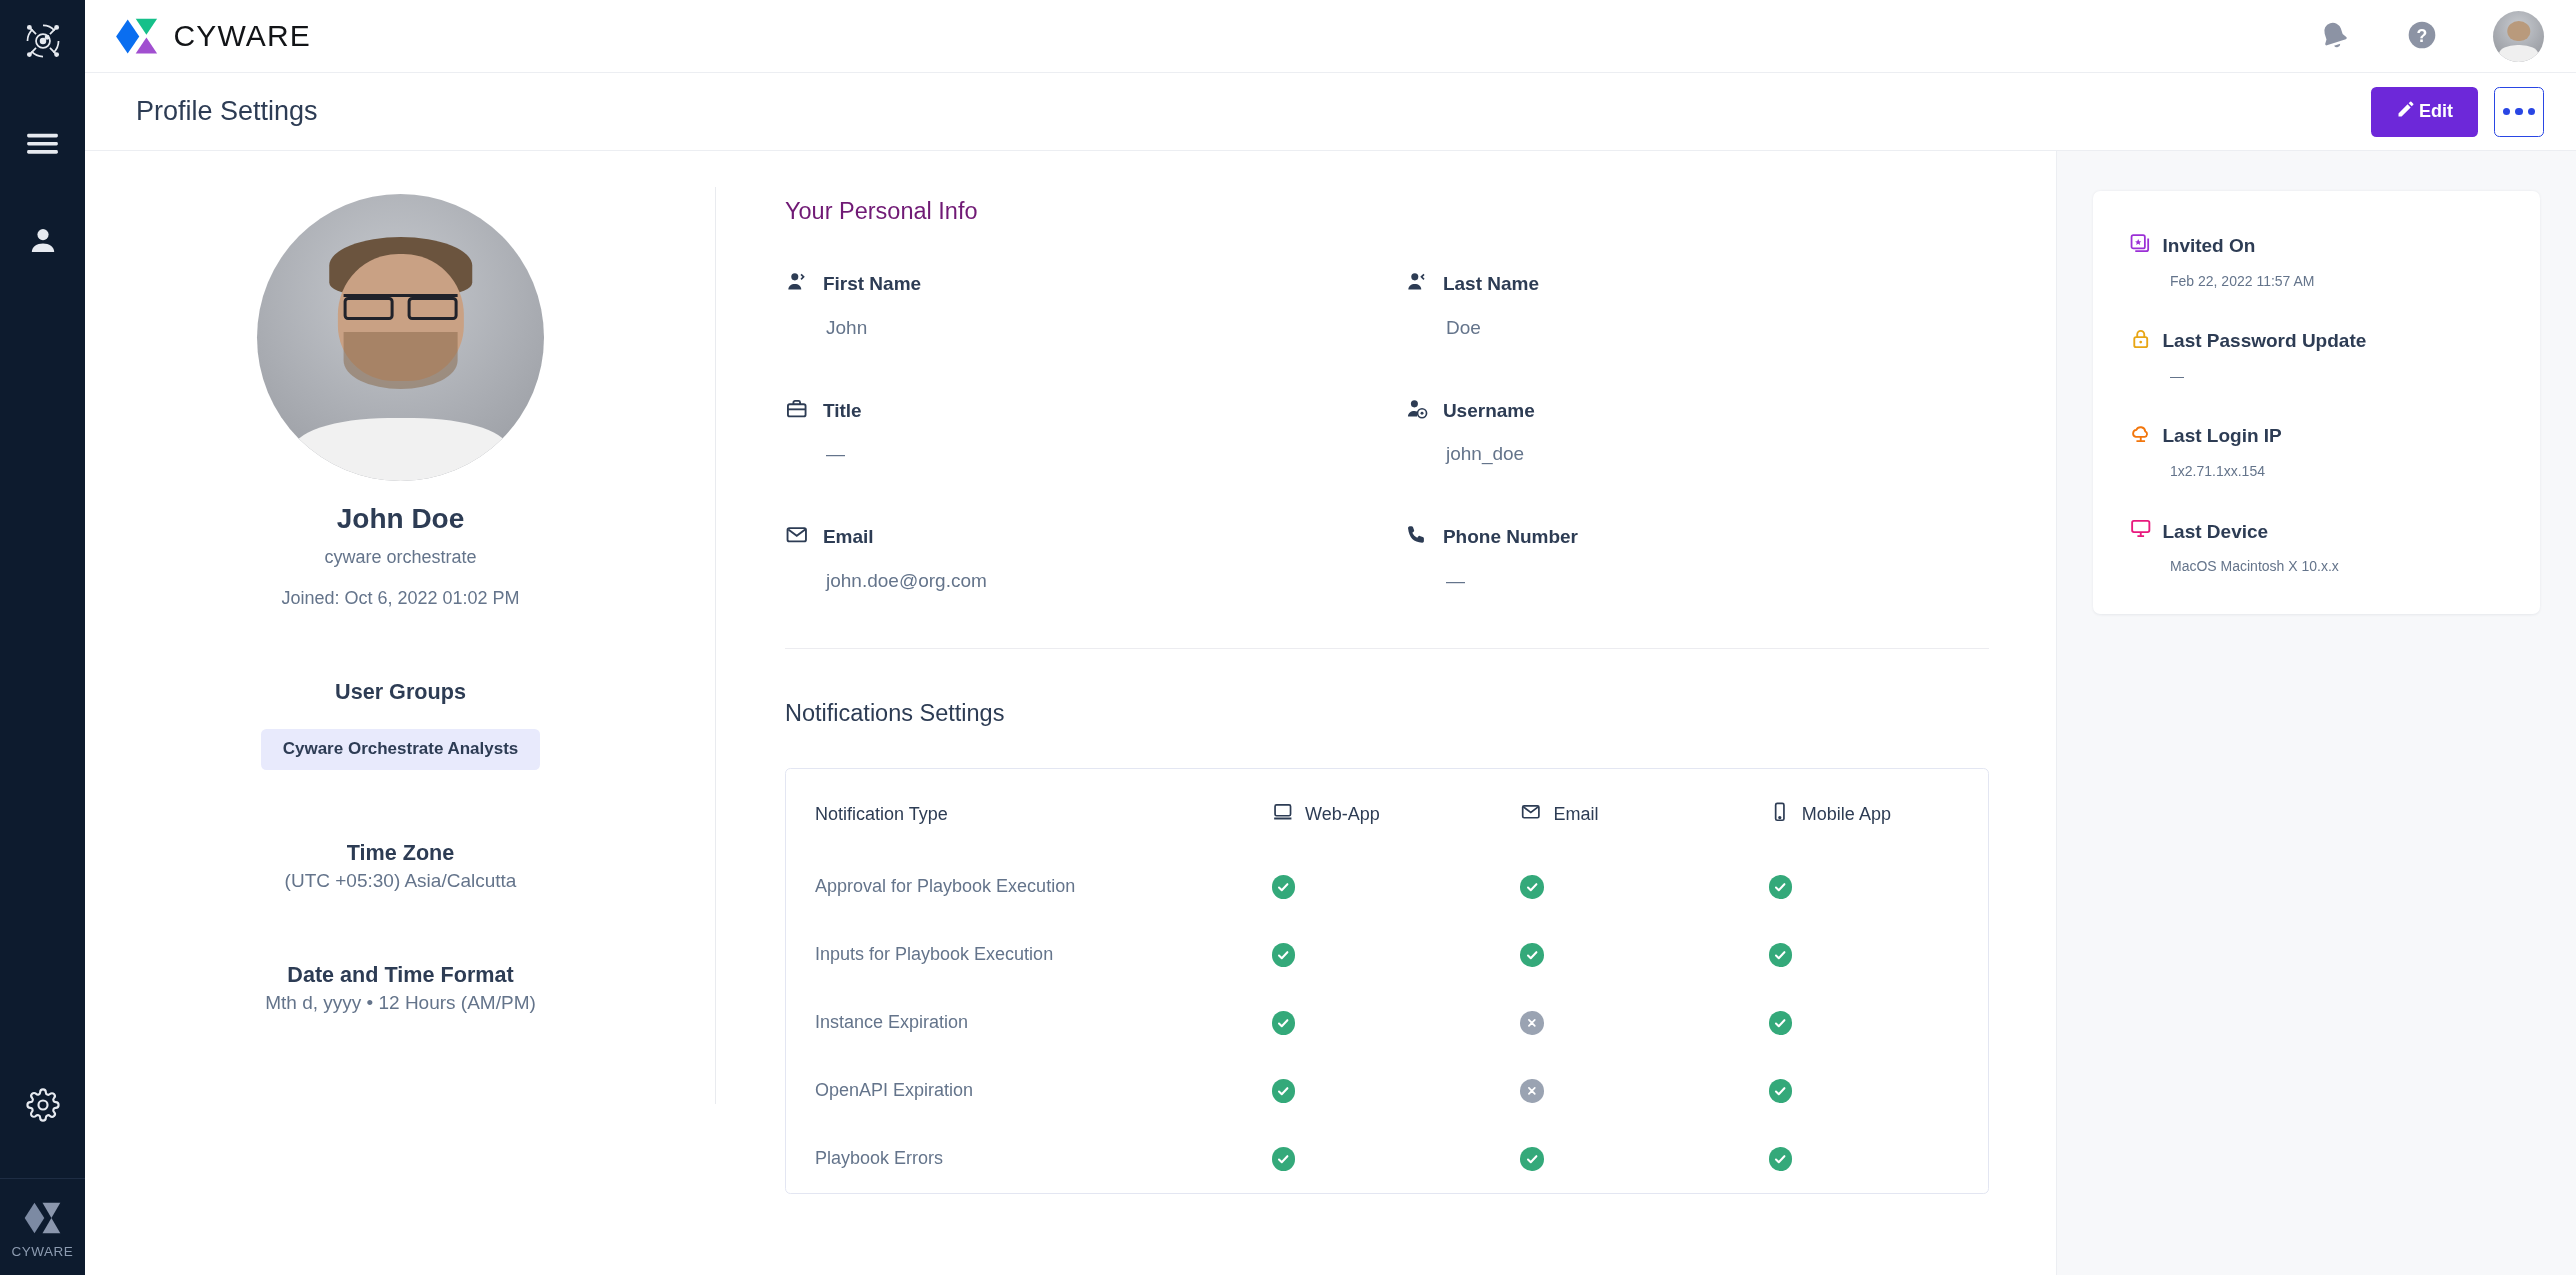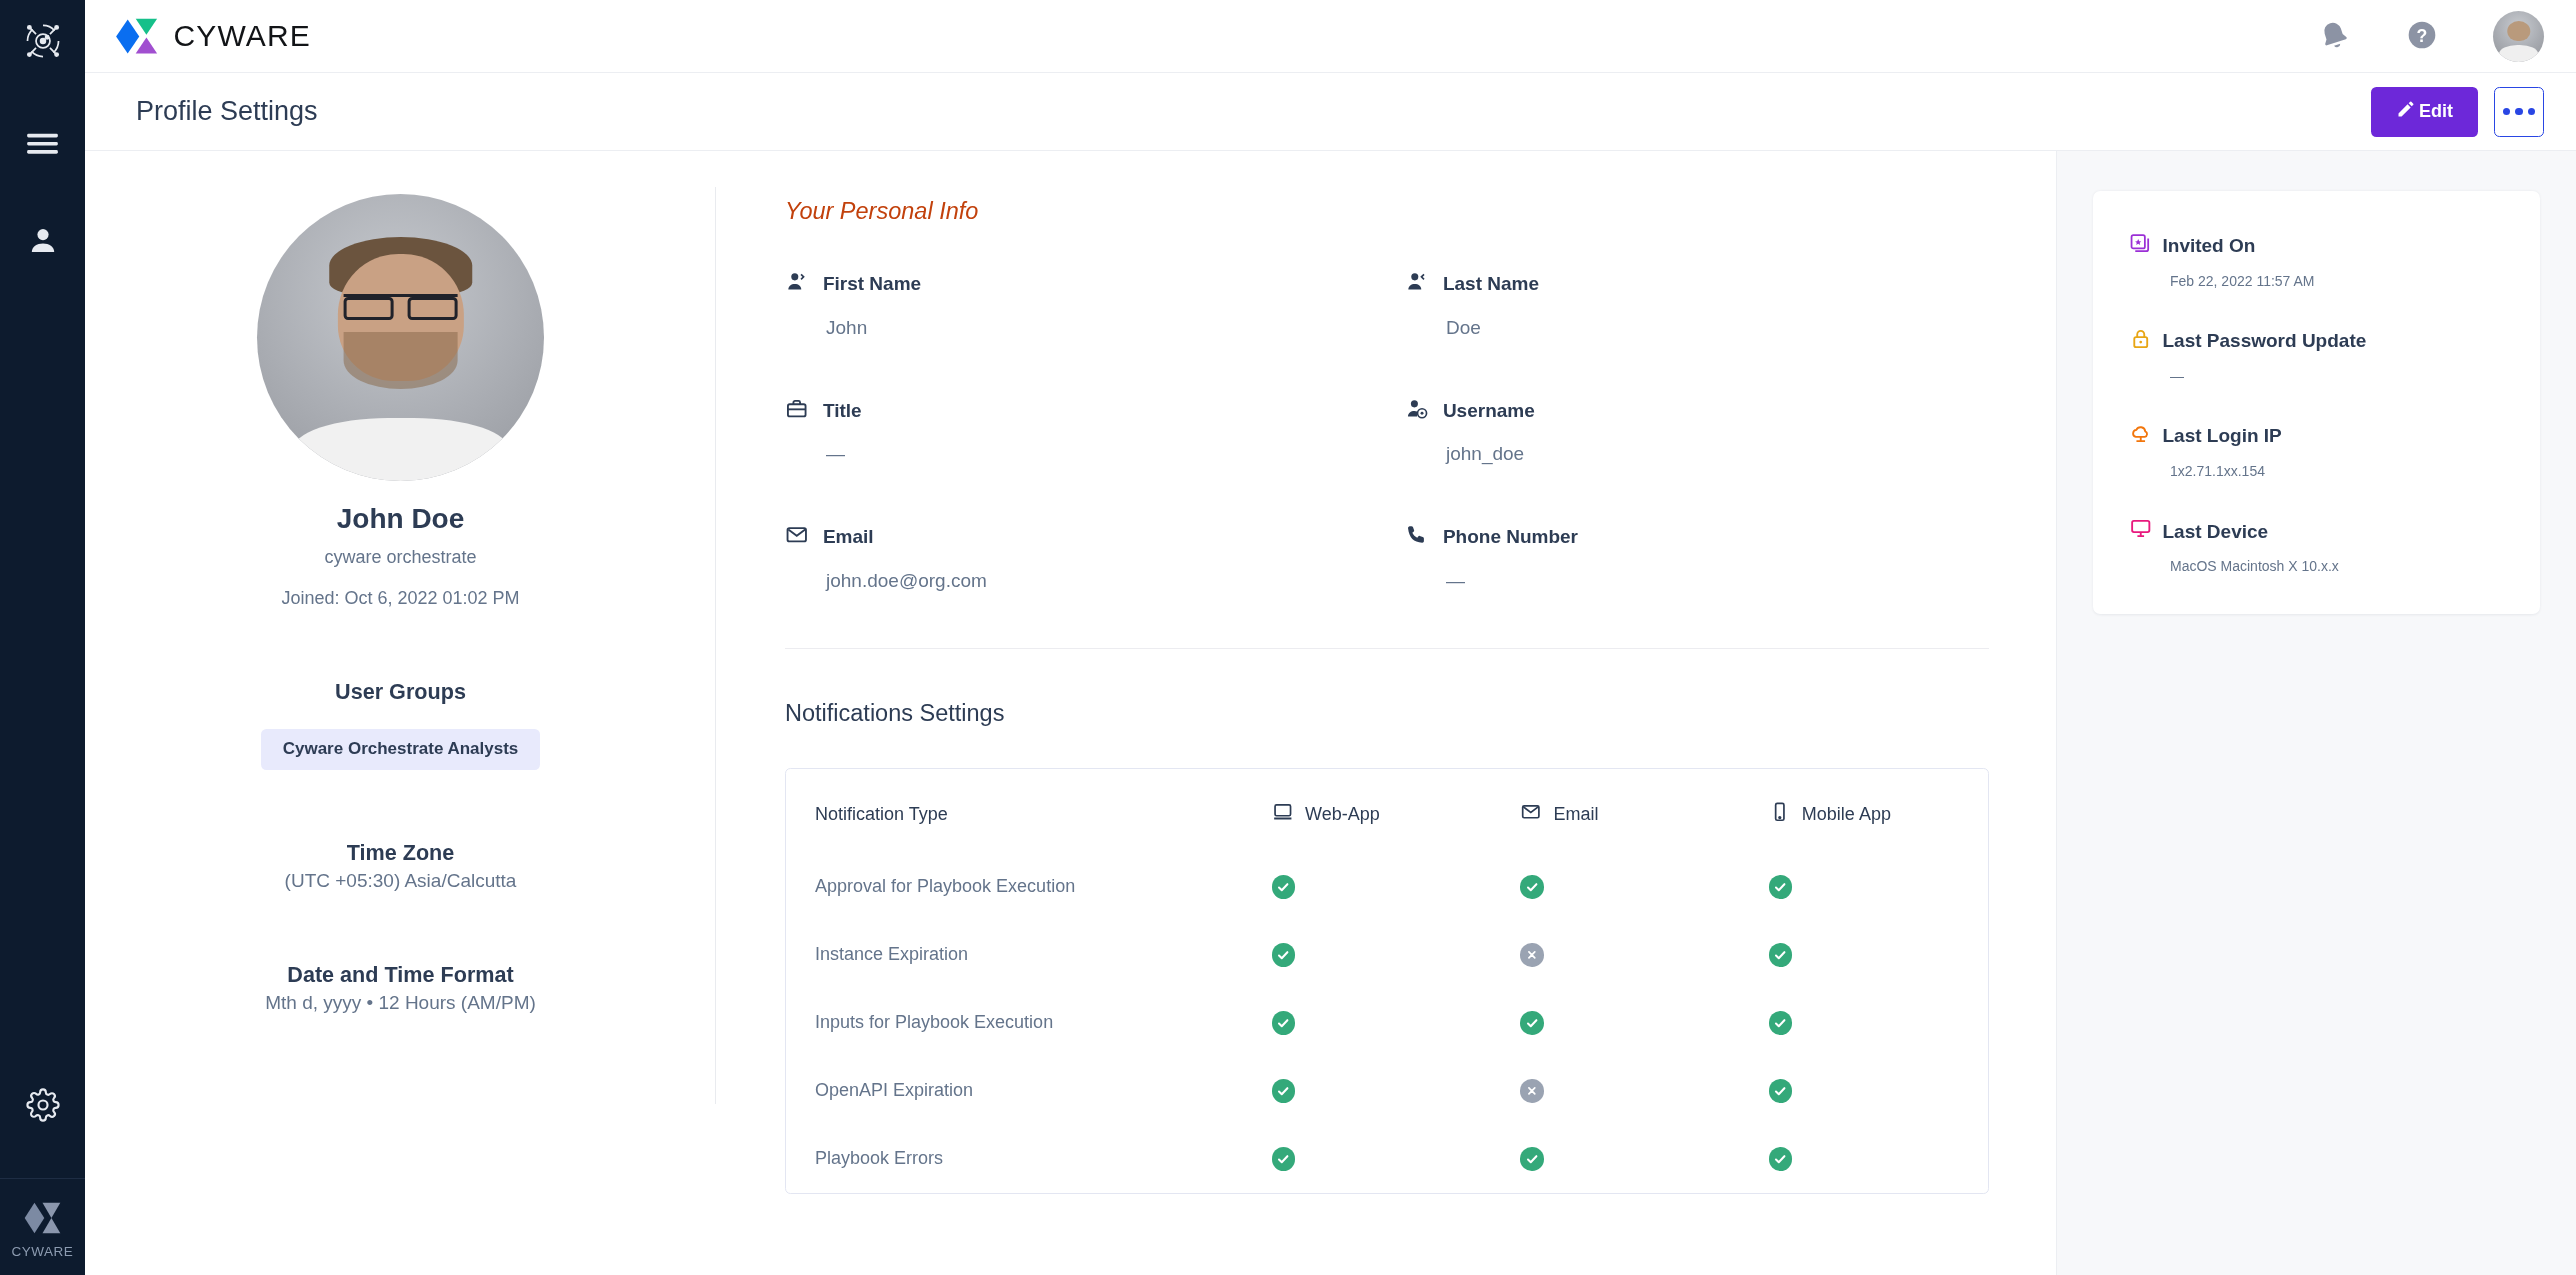--- a/index.html
+++ b/index.html
@@ -139,21 +139,21 @@
   .profile-joined { margin-top: 20px; font-size: 18px; color: #64748b; }
   .panel-head { margin-top: 70px; font-size: 21.6px; font-weight: 700; color: #2d3c54; }
   .group-chip {
     margin-top: 23.5px; background: #e8eafc; color: #2d3c54;
     font-size: 17px; font-weight: 700; padding: 10.8px 21.6px; border-radius: 5.4px;
   }
   .panel-val { margin-top: 4px; font-size: 19px; color: #64748b; }
 
   
   .main { flex: 1; padding: 47px 67px 0 69px; min-width: 0; }
-  .section-title { font-size: 23.5px; color: #c2410c; font-weight: 400; font-style: italic; }
+  .section-title { font-size: 23.5px; color: #701a75; font-weight: 400; }
   .info-grid {
     display: grid; grid-template-columns: 1fr 1fr;
     row-gap: 58px; column-gap: 36px; margin-top: 45px;
   }
   .field-label { display: flex; align-items: center; gap: 14.4px; }
   .field-label span { font-size: 19px; font-weight: 700; color: #2d3c54; }
   .field-value { margin-top: 18px; margin-left: 41px; font-size: 19px; color: #64748b; }
   .hr { height: 0.9px; background: #ececf0; margin: 56px 0 0; }
   .section-title2 { margin-top: 52px; font-size: 23.5px; color: #2d3c54; font-weight: 400; }
 
@@ -477,47 +477,47 @@
                           <path d="M5 12.6l4.6 4.4L19 7"></path>
                         </svg>
                       </span></td>
                     <td><span class="state on">
                         <svg width="14.4" height="14.4" viewBox="0 0 24 24" fill="none" stroke="#fff" stroke-width="3.4" stroke-linecap="round" stroke-linejoin="round">
                           <path d="M5 12.6l4.6 4.4L19 7"></path>
                         </svg>
                       </span></td>
                   </tr>
                   <tr class="row">
+                    <td>Inputs for Playbook Execution</td>
+                    <td><span class="state on">
+                        <svg width="14.4" height="14.4" viewBox="0 0 24 24" fill="none" stroke="#fff" stroke-width="3.4" stroke-linecap="round" stroke-linejoin="round">
+                          <path d="M5 12.6l4.6 4.4L19 7"></path>
+                        </svg>
+                      </span></td>
+                    <td><span class="state on">
+                        <svg width="14.4" height="14.4" viewBox="0 0 24 24" fill="none" stroke="#fff" stroke-width="3.4" stroke-linecap="round" stroke-linejoin="round">
+                          <path d="M5 12.6l4.6 4.4L19 7"></path>
+                        </svg>
+                      </span></td>
+                    <td><span class="state on">
+                        <svg width="14.4" height="14.4" viewBox="0 0 24 24" fill="none" stroke="#fff" stroke-width="3.4" stroke-linecap="round" stroke-linejoin="round">
+                          <path d="M5 12.6l4.6 4.4L19 7"></path>
+                        </svg>
+                      </span></td>
+                  </tr>
+                  <tr class="row">
                     <td>Instance Expiration</td>
                     <td><span class="state on">
                         <svg width="14.4" height="14.4" viewBox="0 0 24 24" fill="none" stroke="#fff" stroke-width="3.4" stroke-linecap="round" stroke-linejoin="round">
                           <path d="M5 12.6l4.6 4.4L19 7"></path>
                         </svg>
                       </span></td>
                     <td><span class="state off">
                         <svg width="11.7" height="11.7" viewBox="0 0 24 24" fill="none" stroke="#fff" stroke-width="3.6" stroke-linecap="round">
                           <path d="M6 6l12 12M18 6L6 18"></path>
-                        </svg>
-                      </span></td>
-                    <td><span class="state on">
-                        <svg width="14.4" height="14.4" viewBox="0 0 24 24" fill="none" stroke="#fff" stroke-width="3.4" stroke-linecap="round" stroke-linejoin="round">
-                          <path d="M5 12.6l4.6 4.4L19 7"></path>
-                        </svg>
-                      </span></td>
-                  </tr>
-                  <tr class="row">
-                    <td>Inputs for Playbook Execution</td>
-                    <td><span class="state on">
-                        <svg width="14.4" height="14.4" viewBox="0 0 24 24" fill="none" stroke="#fff" stroke-width="3.4" stroke-linecap="round" stroke-linejoin="round">
-                          <path d="M5 12.6l4.6 4.4L19 7"></path>
-                        </svg>
-                      </span></td>
-                    <td><span class="state on">
-                        <svg width="14.4" height="14.4" viewBox="0 0 24 24" fill="none" stroke="#fff" stroke-width="3.4" stroke-linecap="round" stroke-linejoin="round">
-                          <path d="M5 12.6l4.6 4.4L19 7"></path>
                         </svg>
                       </span></td>
                     <td><span class="state on">
                         <svg width="14.4" height="14.4" viewBox="0 0 24 24" fill="none" stroke="#fff" stroke-width="3.4" stroke-linecap="round" stroke-linejoin="round">
                           <path d="M5 12.6l4.6 4.4L19 7"></path>
                         </svg>
                       </span></td>
                   </tr>
                   <tr class="row">
                     <td>OpenAPI Expiration</td>

